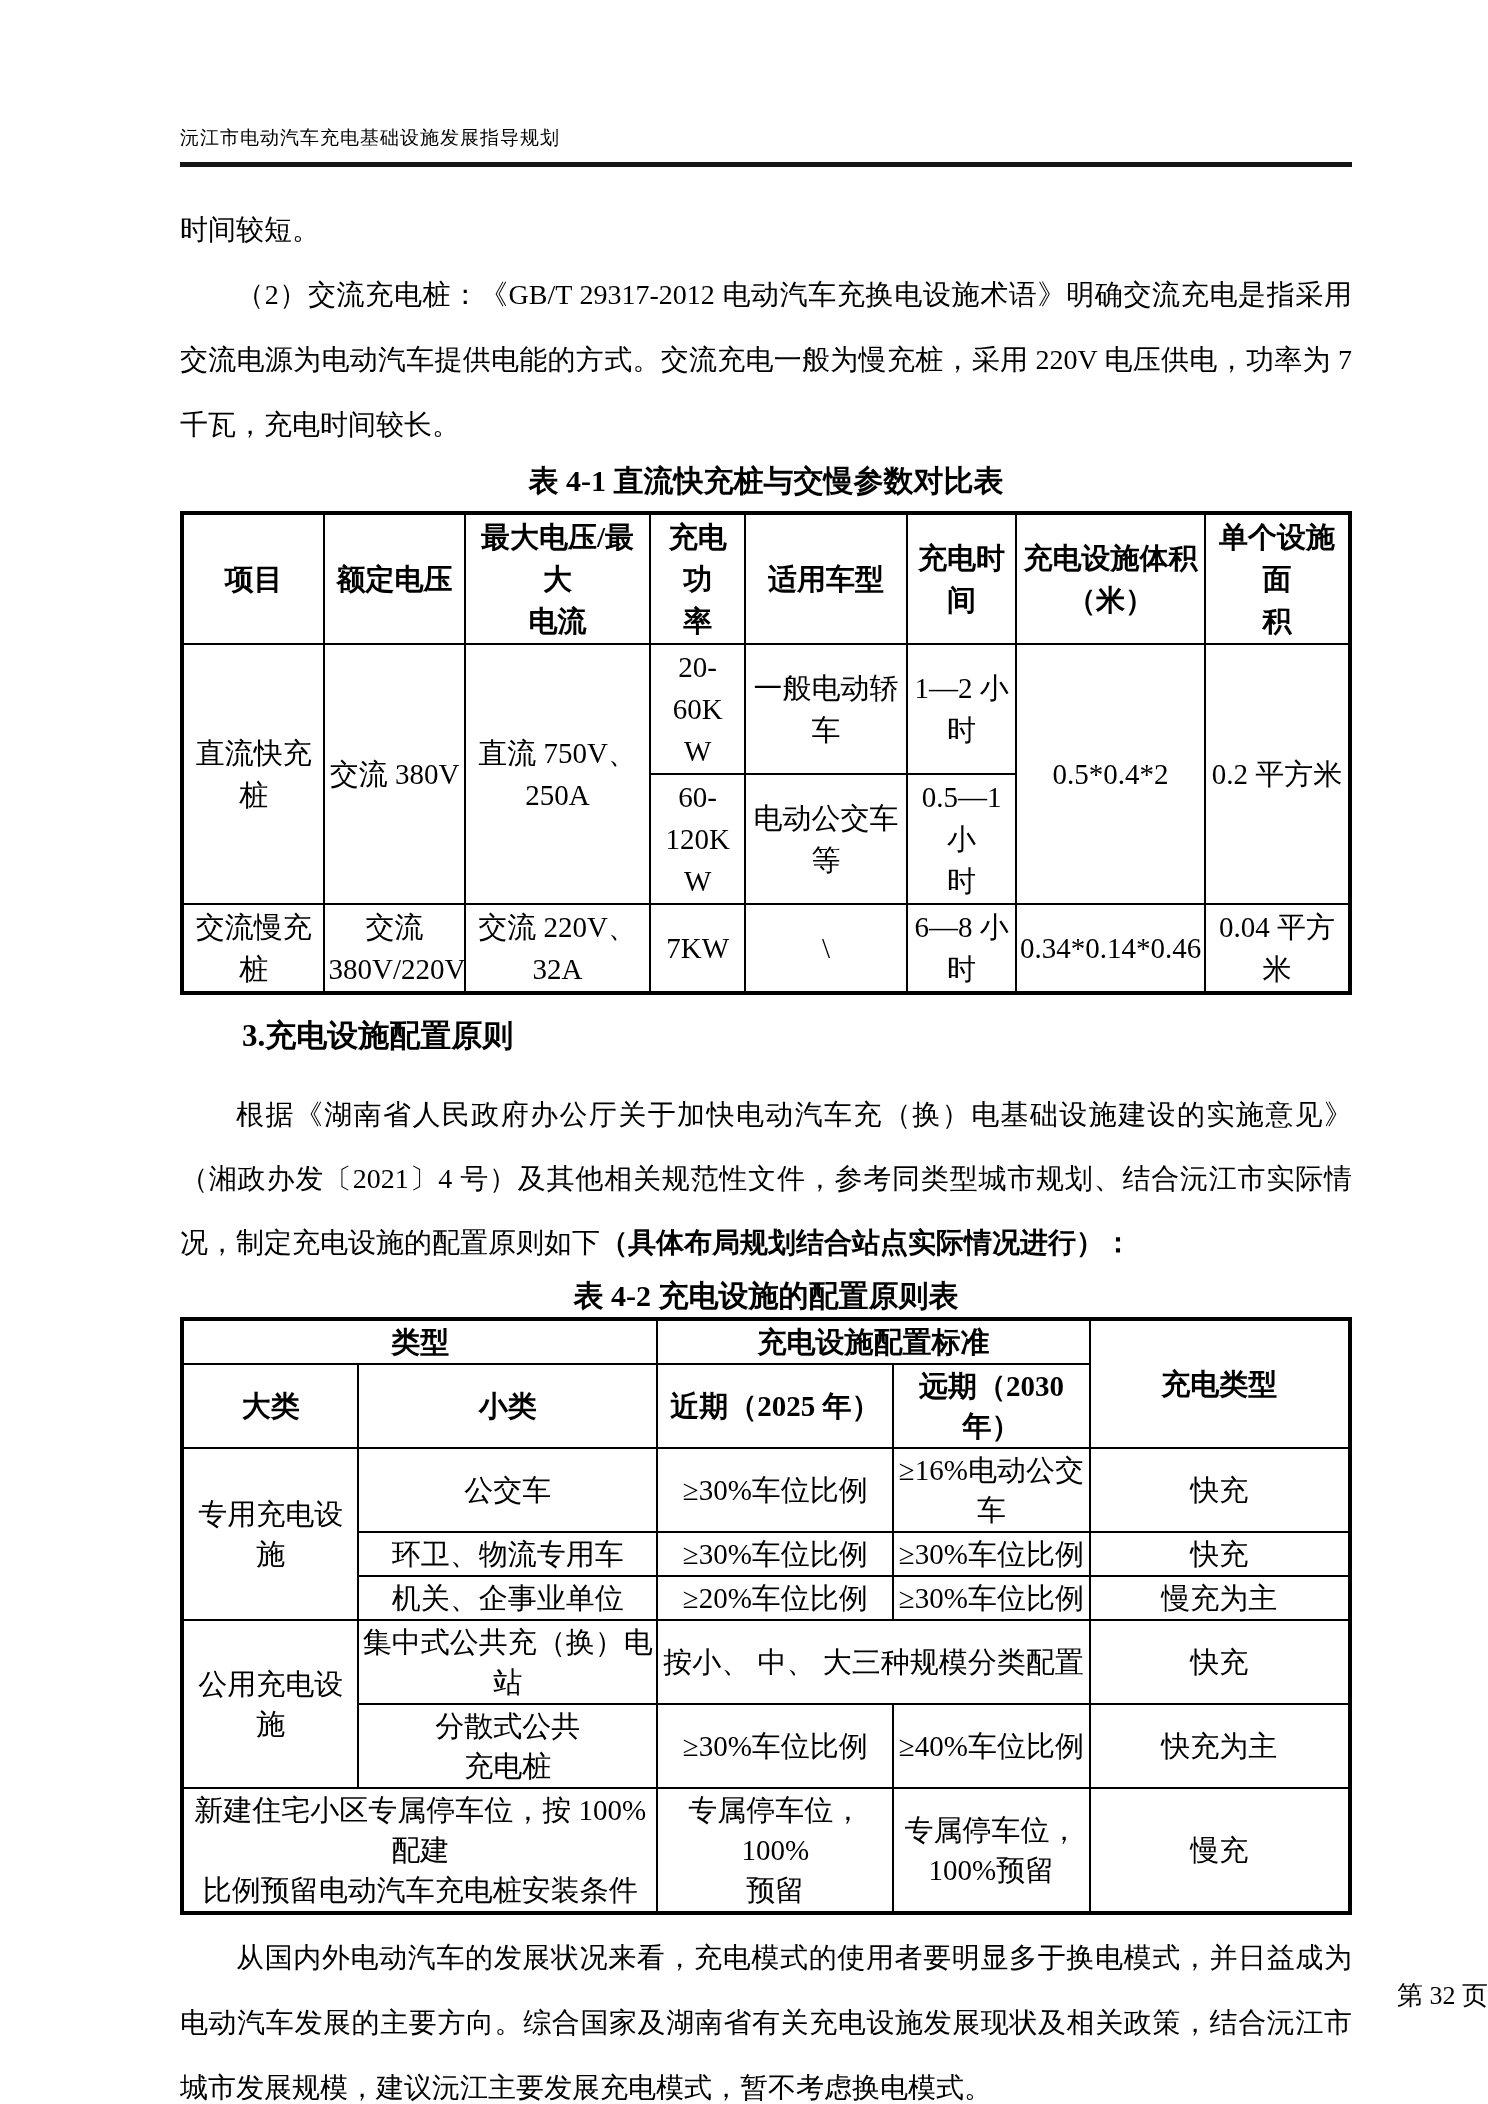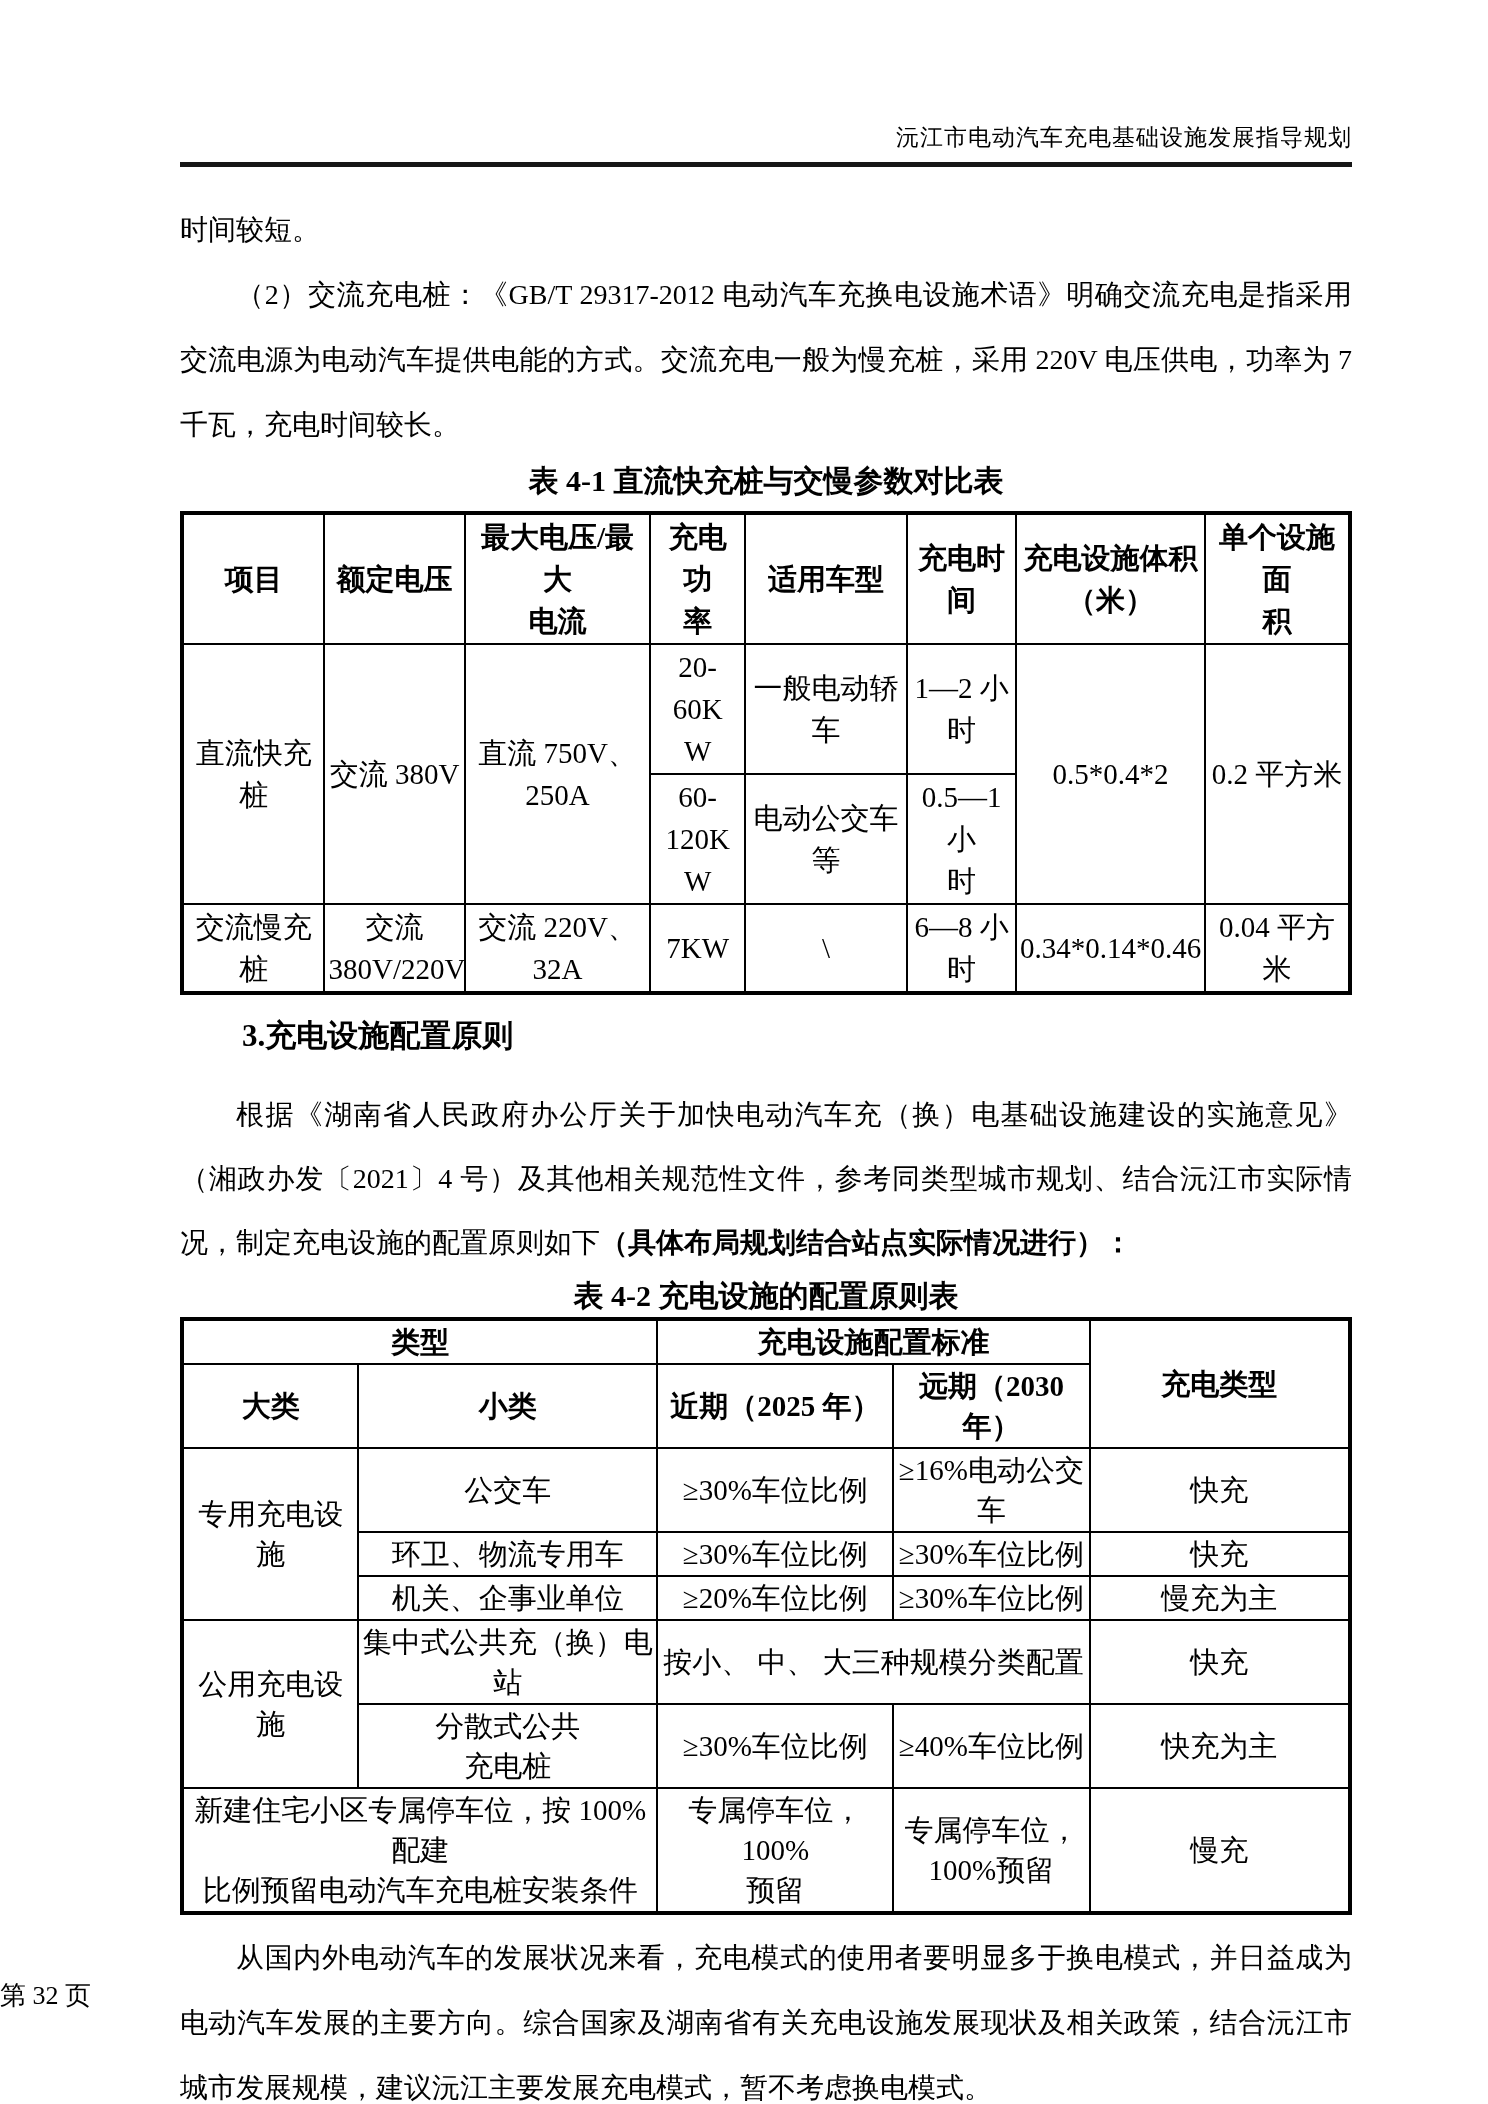--- a/index.html
+++ b/index.html
@@ -10,21 +10,21 @@
     height: 2104px;
     background: #ffffff;
     color: #000;
     font-family: "Liberation Serif", "DejaVu Serif", serif;
     overflow: hidden;
   }
   .content { padding: 0 136px 0 180px; }
 
   
   .doc-header { padding-top: 122px; }
-  .doc-header-title { font-size: 23px; line-height: 32px; letter-spacing: 1px; text-align: right; }
+  .doc-header-title { font-size: 19px; line-height: 32px; letter-spacing: 1px; }
   .header-rule { margin-top: 8px; height: 2px; border-top: 4px solid #161616; border-bottom: 1px solid #161616; }
 
   
   .para {
     margin: 0;
     font-size: 28px;
     line-height: 65px;
     text-align: justify;
     text-indent: 2em;
   }
@@ -79,21 +79,21 @@
     font-weight: bold;
     line-height: 46px;
     text-indent: 2em;
   }
 
   .footer {
     position: absolute;
     bottom: 92px;
     left: 0;
     width: 100%;
-    text-align: left;
+    text-align: right;
     font-size: 26px;
     line-height: 32px;
   }
 </style>
 </head>
 <body>
 
 <div class="page">
   <div class="content">
 

